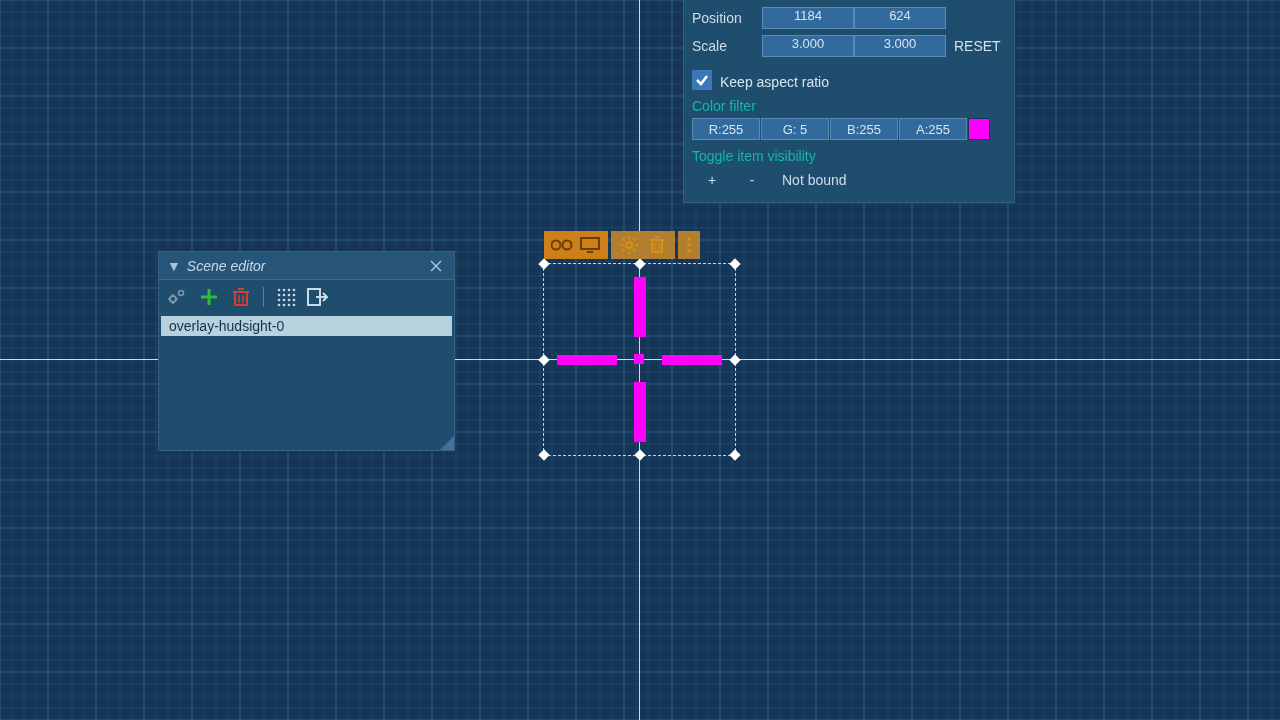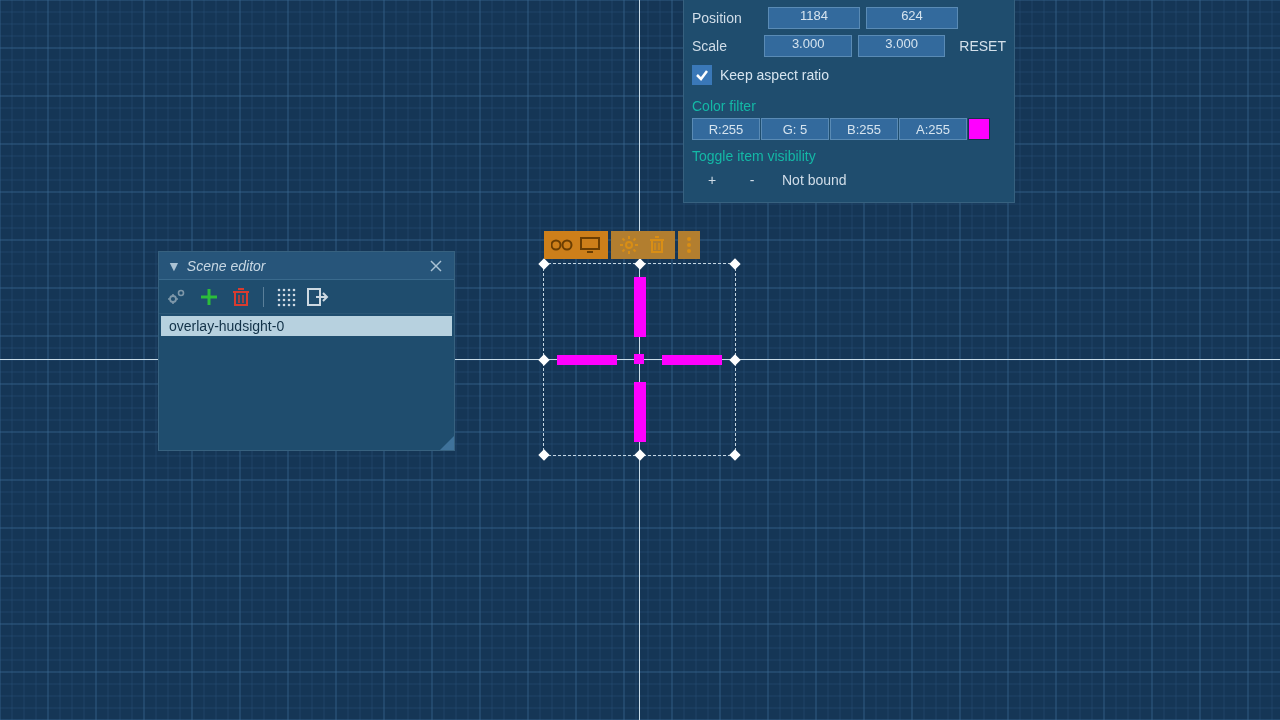--- a/index.html
+++ b/index.html
@@ -132,32 +132,32 @@
     position:absolute;
     left:683px; top:0;
     width:332px;
     background:#1f4d6e;
     border:1px solid #37617f;
     border-top:none;
     color:#d6e4ef;
     font-size:14px;
     padding:4px 8px 10px 8px;
   }
-  .prop-row { display:flex; align-items:center; gap:6px; height:28px; }
+  .prop-row { display:flex; align-items:center; height:28px; }
   .prop-label { width:70px; color:#d0dde8; font-size:14px; }
   .prop-input {
     width:92px; height:22px;
     background:#336a9d;
     border:1px solid #5a8bb5;
     color:#d6e4ef;
     text-align:center;
     font-size:13px;
   }
   .reset-link { color:#d4e0ea; margin-left:8px; cursor:pointer; }
-  .checkbox-row { display:flex; align-items:center; gap:8px; height:30px; }
+  .checkbox-row { display:flex; align-items:flex-end; gap:8px; height:30px; }
   .checkbox {
     width:20px; height:20px;
     background:#3a78b8;
     display:flex; align-items:center; justify-content:center;
     color:#fff; font-weight:bold; font-size:14px;
     cursor:pointer;
   }
   .section-label { color:#14b8a6; font-size:14px; margin-top:8px; margin-bottom:4px; display:block; }
   .color-row { display:flex; gap:1px; align-items:flex-end; }
   .color-input {

